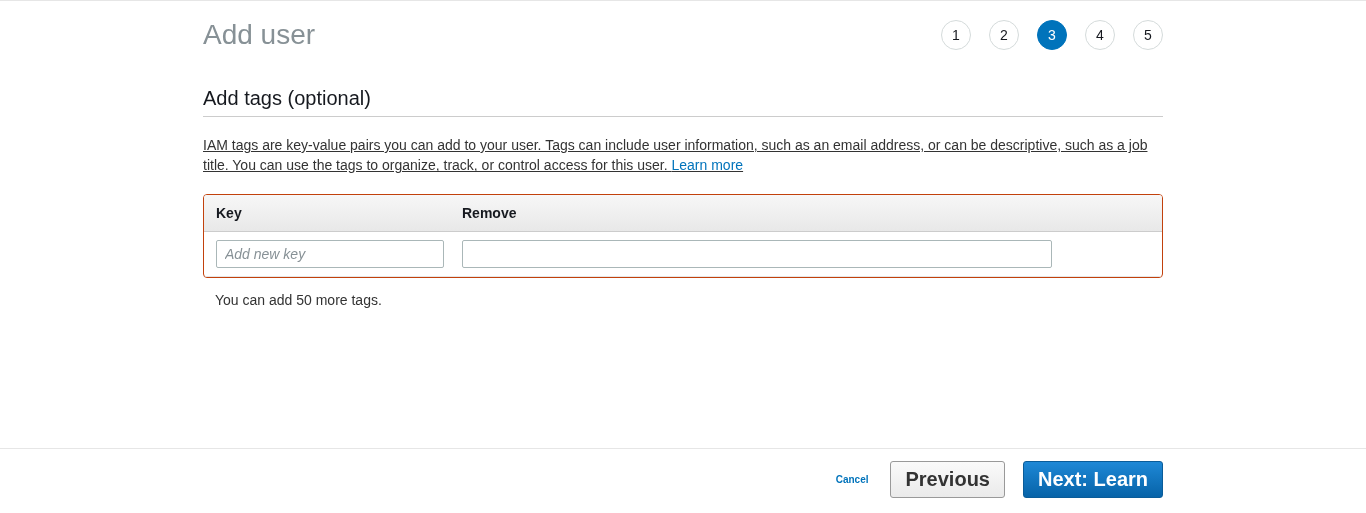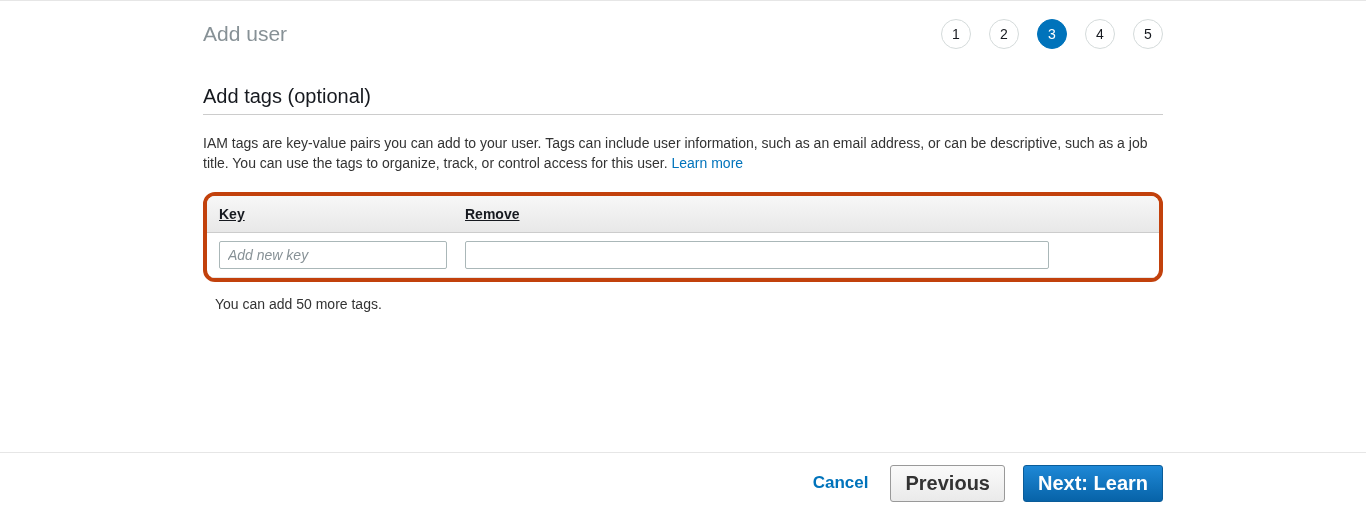--- a/index.html
+++ b/index.html
@@ -19,21 +19,21 @@
       margin: 0 auto;
       padding: 18px 0 0 0;
     }
     .header-row {
       display: flex;
       justify-content: space-between;
       align-items: center;
       margin-bottom: 36px;
     }
     .page-title {
-      font-size: 21px;
+      font-size: 28px;
       font-weight: 400;
       color: #879196;
       text-align: right;
     }
     .stepper {
       display: flex;
       gap: 18px;
     }
     .step {
       width: 30px;
@@ -58,31 +58,31 @@
       font-weight: 400;
       color: #16191f;
       padding-bottom: 6px;
       border-bottom: 1px solid #ccc;
       margin-bottom: 18px;
     }
     .description {
       color: #333;
       line-height: 1.45;
       margin-bottom: 18px;
+      text-decoration: underline;
     }
     .learn-more {
       color: #0073bb;
       text-decoration: none;
       cursor: pointer;
     }
     .tags-table {
-      border: 4px solid #c2410c;
-      border-radius: 12px;
+      border: 1px solid #c2410c;
+      border-radius: 4px;
       overflow: hidden;
-      text-decoration: underline;
     }
     .tags-header {
       display: flex;
       background: linear-gradient(#f7f7f7, #e8e8e8);
       border-bottom: 1px solid #ccc;
       padding: 10px 12px;
       font-weight: 700;
       color: #16191f;
     }
     .col-key { flex: 0 0 246px; }
@@ -124,21 +124,21 @@
       justify-content: flex-end;
       align-items: center;
       gap: 18px;
       padding: 12px 0;
     }
     .btn-link {
       background: none;
       border: none;
       color: #0073bb;
       font-weight: 700;
-      font-size: 17px;
+      font-size: 10px;
       cursor: pointer;
       padding: 6px 4px;
     }
     .btn {
       padding: 6px 14px;
       border-radius: 3px;
       font-size: 20px;
       font-weight: 700;
       cursor: pointer;
       border: 1px solid #999;

